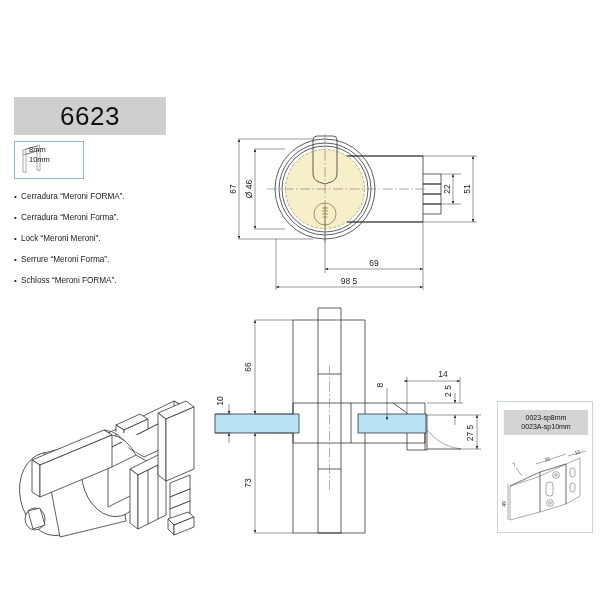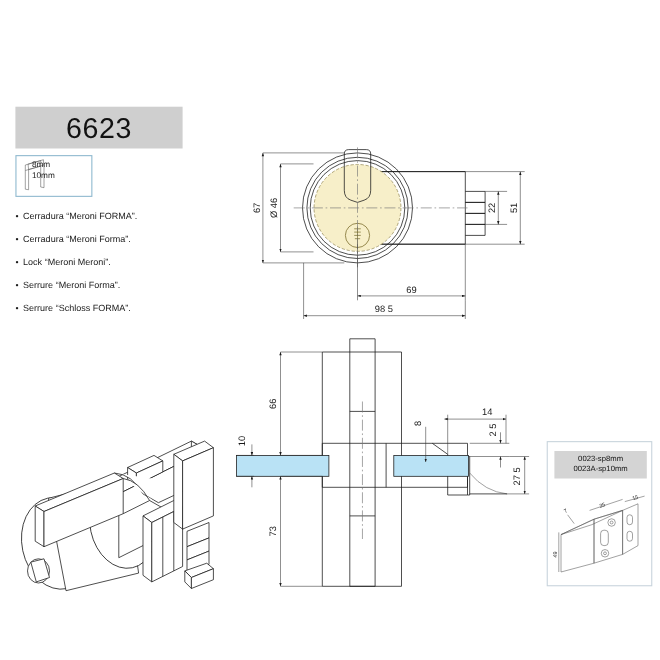--- a/index.html
+++ b/index.html
@@ -160,21 +160,21 @@
     <div class="row">
       <span class="bullet">•</span>
       <span>Lock “Meroni Meroni”.</span>
     </div>
     <div class="row">
       <span class="bullet">•</span>
       <span>Serrure “Meroni Forma”.</span>
     </div>
     <div class="row">
       <span class="bullet">•</span>
-      <span>Serrure “Schloss FORMA”.</span>
+      <span>Schloss “Meroni FORMA”.</span>
     </div>
   </div>
 
   <svg style="position:absolute; left:225px; top:95px;" width="265" height="185" viewBox="0 0 265 185">
 
     <defs>
       <marker id="ar" markerWidth="7" markerHeight="7" refX="6" refY="2.2" orient="auto" markerUnits="strokeWidth">
         <path d="M0,0 L6,2.2 L0,4.4 z" fill="#1a1a1a"></path>
       </marker>
       <marker id="arS" markerWidth="7" markerHeight="7" refX="0" refY="2.2" orient="auto" markerUnits="strokeWidth">

